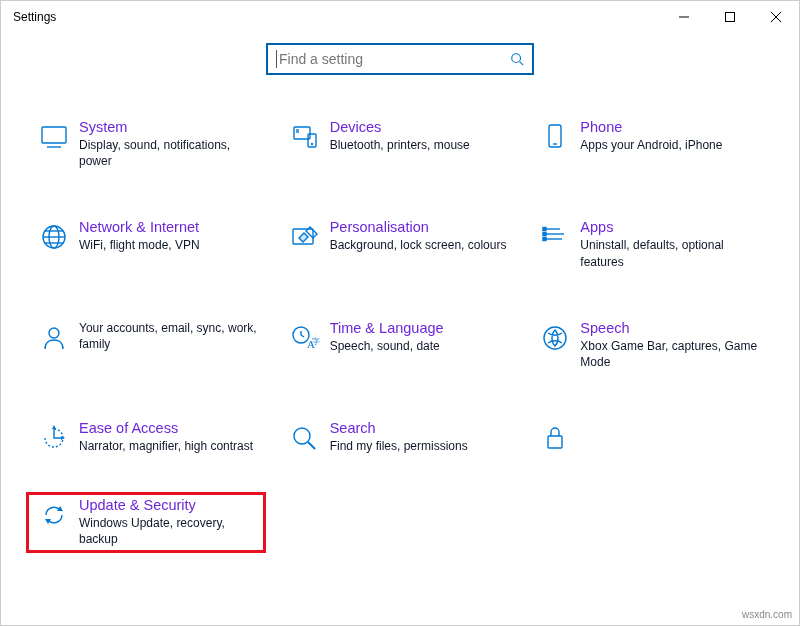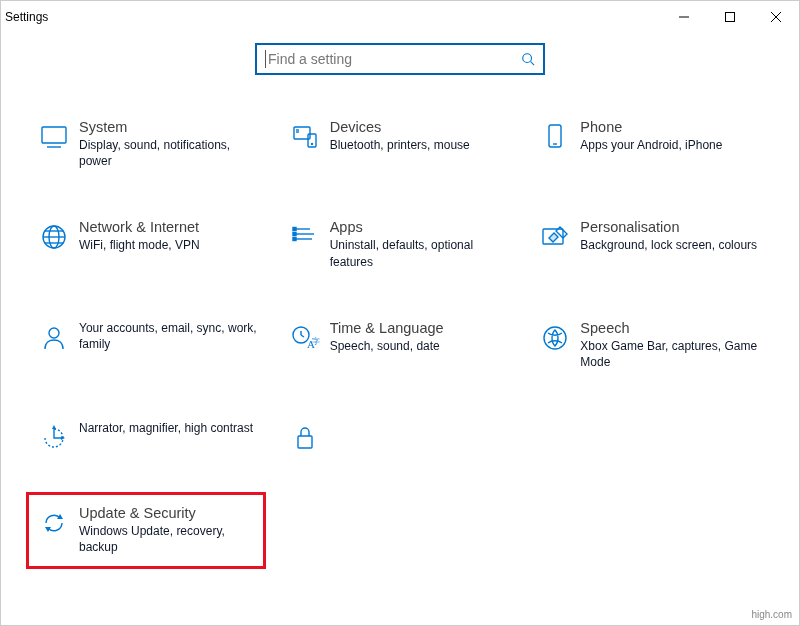--- a/index.html
+++ b/index.html
@@ -10,21 +10,21 @@
       height: 626px;
       overflow: hidden;
       position: relative;
       border: 1px solid #ccc;
     }
     .titlebar {
       height: 32px;
       display: flex;
       align-items: center;
       justify-content: space-between;
-      padding-left: 4px;
+      padding-left: 12px;
       font-size: 12px;
       color: #000;
     }
     .titlebar-controls {
       display: flex;
       height: 100%;
     }
     .titlebar-btn {
       width: 46px;
       height: 32px;
@@ -34,21 +34,21 @@
       cursor: default;
     }
     .titlebar-btn svg { stroke: #000; fill: none; }
     .search-wrap {
       display: flex;
       justify-content: center;
       margin-top: 10px;
       margin-bottom: 40px;
     }
     .search-box {
-      width: 290px;
+      width: 268px;
       height: 32px;
       border: 2px solid #0063b1;
       display: flex;
       align-items: center;
       padding: 0 8px;
       position: relative;
     }
     .search-cursor {
       width: 1px;
       height: 18px;
@@ -77,21 +77,21 @@
       padding: 0 28px;
     }
     .item {
       display: flex;
       align-items: flex-start;
       cursor: default;
       padding: 4px;
     }
     .item.highlighted {
       border: 3px solid #e81123;
-      padding: 10px 4px;
+      padding: 2px 4px;
       margin: -10px -3px -10px -3px;
     }
     .item-icon {
       width: 42px;
       height: 36px;
       flex-shrink: 0;
       display: flex;
       align-items: center;
       justify-content: center;
       color: #0078d4;
@@ -100,21 +100,21 @@
       stroke: #0078d4;
       fill: none;
       stroke-width: 1.4;
     }
     .item-text {
       padding-left: 4px;
       padding-right: 8px;
     }
     .item-title {
       font-size: 14.5px;
-      color: #404040;
+      color: #6d28d9;
       font-weight: 400;
       margin-bottom: 2px;
     }
     .item-desc {
       font-size: 12px;
       color: #0f172a;
       line-height: 1.35;
       font-weight: 400;
     }
     .watermark {
@@ -224,51 +224,51 @@
     </div>
     <div class="item-text">
       <div class="item-title">Network &amp; Internet</div>
       <div class="item-desc">WiFi, flight mode, VPN</div>
     </div>
   </div>
 
   <div class="item">
     <div class="item-icon">
       <svg width="30" height="28" viewBox="0 0 30 28">
+          <rect x="3" y="6" width="20" height="15" rx="1"></rect>
+          <path d="M20 4 L27 11 L23 15 L16 8 Z"></path>
+          <path d="M14 10 L18 14 L13 19 L9 15 Z" fill="#0078d4" fill-opacity="0.2"></path>
+        </svg>
+    </div>
+    <div class="item-text">
+      <div class="item-title">Personalisation</div>
+      <div class="item-desc">Background, lock screen, colours</div>
+    </div>
+  </div>
+
+  <div class="item">
+    <div class="item-icon">
+      <svg width="30" height="28" viewBox="0 0 30 28">
           <line x1="5" y1="6" x2="20" y2="6"></line>
           <line x1="5" y1="11" x2="24" y2="11"></line>
           <line x1="5" y1="16" x2="22" y2="16"></line>
           <rect x="3" y="4.5" width="3" height="3" fill="#0078d4"></rect>
           <rect x="3" y="9.5" width="3" height="3" fill="#0078d4"></rect>
           <rect x="3" y="14.5" width="3" height="3" fill="#0078d4"></rect>
         </svg>
     </div>
     <div class="item-text">
       <div class="item-title">Apps</div>
       <div class="item-desc">Uninstall, defaults, optional features</div>
     </div>
   </div>
 
   <div class="item">
     <div class="item-icon">
       <svg width="30" height="28" viewBox="0 0 30 28">
-          <rect x="3" y="6" width="20" height="15" rx="1"></rect>
-          <path d="M20 4 L27 11 L23 15 L16 8 Z"></path>
-          <path d="M14 10 L18 14 L13 19 L9 15 Z" fill="#0078d4" fill-opacity="0.2"></path>
-        </svg>
-    </div>
-    <div class="item-text">
-      <div class="item-title">Personalisation</div>
-      <div class="item-desc">Background, lock screen, colours</div>
-    </div>
-  </div>
-
-  <div class="item">
-    <div class="item-icon">
-      <svg width="30" height="28" viewBox="0 0 30 28">
           <circle cx="15" cy="9" r="5"></circle>
           <path d="M6 25 C6 18 11 16 15 16 C19 16 24 18 24 25"></path>
         </svg>
     </div>
     <div class="item-text">
       <div class="item-desc">Your accounts, email, sync, work, family</div>
     </div>
   </div>
 
   <div class="item">
@@ -304,24 +304,37 @@
     <div class="item-icon">
       <svg width="30" height="28" viewBox="0 0 30 28">
           <path d="M6 14 A9 9 0 1 0 15 5" stroke-dasharray="2 2"></path>
           <circle cx="15" cy="14" r="9" stroke-dasharray="0" stroke-opacity="0"></circle>
           <path d="M15 5 L15 14 L22 14"></path>
           <polygon points="22,12 26,14 22,16" fill="#0078d4" stroke="none"></polygon>
           <polygon points="13,5 15,1 17,5" fill="#0078d4" stroke="none"></polygon>
         </svg>
     </div>
     <div class="item-text">
+      <div class="item-title">Ease of Access</div>
       <div class="item-desc">Narrator, magnifier, high contrast</div>
     </div>
   </div>
 
+  <div class="item">
+    <div class="item-icon">
+      <svg width="30" height="28" viewBox="0 0 30 28">
+          <circle cx="12" cy="12" r="8"></circle>
+          <line x1="18" y1="18" x2="25" y2="25" stroke-width="2"></line>
+        </svg>
+    </div>
+    <div class="item-text">
+      <div class="item-title">Search</div>
+      <div class="item-desc">Find my files, permissions</div>
+    </div>
+  </div>
 
   <div class="item">
     <div class="item-icon">
       <svg width="30" height="28" viewBox="0 0 30 28">
           <rect x="8" y="12" width="14" height="12" rx="1"></rect>
           <path d="M11 12 V8 A4 4 0 0 1 19 8 V12"></path>
         </svg>
     </div>
   </div>
 
@@ -337,13 +350,13 @@
           <polygon points="9,23 6,18 12,18" fill="#0078d4" stroke="none"></polygon>
         </svg>
     </div>
     <div class="item-text">
       <div class="item-title">Update &amp; Security</div>
       <div class="item-desc">Windows Update, recovery, backup</div>
     </div>
   </div>
 </div>
 
-<div class="watermark">high.com</div>
+<div class="watermark">wsxdn.com</div>
 
 </body></html>

